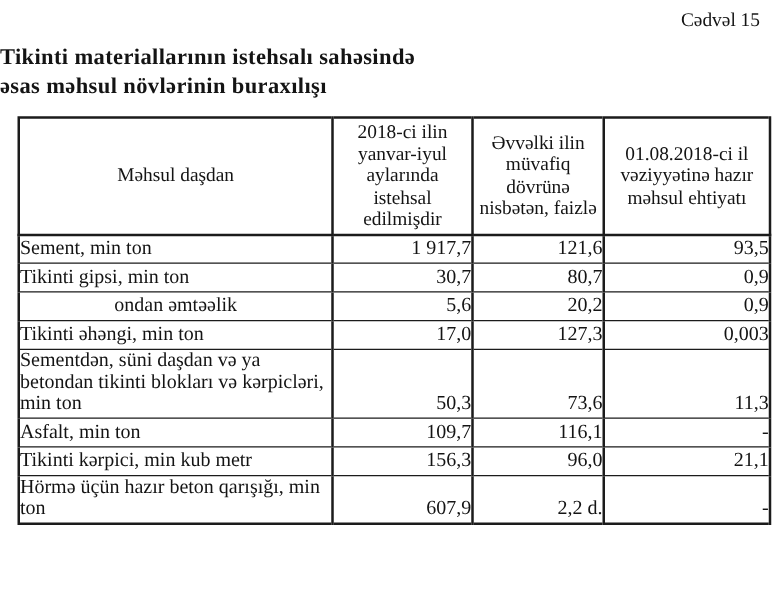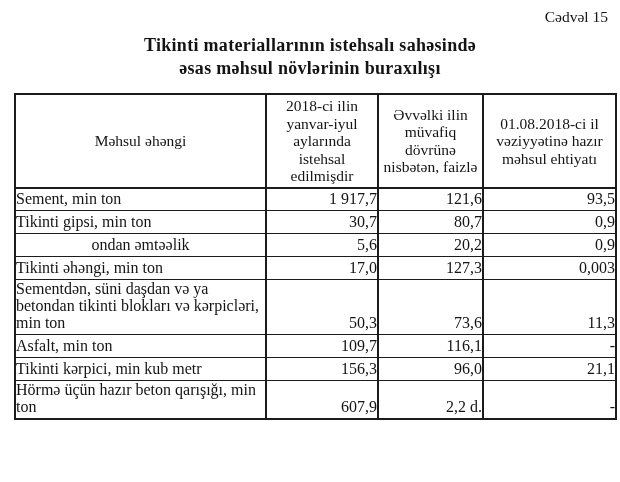--- a/index.html
+++ b/index.html
@@ -11,21 +11,21 @@
     color: #141414;
   }
   .page { width: 620px; height: 394px; position: relative; }
   .caption {
     text-align: right;
     padding: 8px 12px 0 0;
     font-size: 15.5px;
     line-height: 18px;
   }
   .title {
-    text-align: center;
+    text-align: left;
     font-weight: bold;
     font-size: 18px;
     line-height: 23px;
     margin-top: 8px;
     margin-bottom: 13px;
     letter-spacing: 0.3px;
   }
   table.data {
     border-collapse: collapse;
     table-layout: fixed;
@@ -73,21 +73,21 @@
 
   <table class="data">
     <colgroup>
       <col style="width:251px">
       <col style="width:112px">
       <col style="width:105px">
       <col style="width:133px">
     </colgroup>
     <thead>
       <tr>
-        <th>Məhsul əhəngi</th>
+        <th>Məhsul daşdan</th>
         <th>2018-ci ilin yanvar-iyul aylarında istehsal edilmişdir</th>
         <th>Əvvəlki ilin müvafiq dövrünə nisbətən, faizlə</th>
         <th>01.08.2018-ci il vəziyyətinə hazır məhsul ehtiyatı</th>
       </tr>
     </thead>
     <tbody id="table-body">
         <tr>
           <td class="label">Sement, min ton</td>
           <td class="num">1 917,7</td>
           <td class="num">121,6</td>

